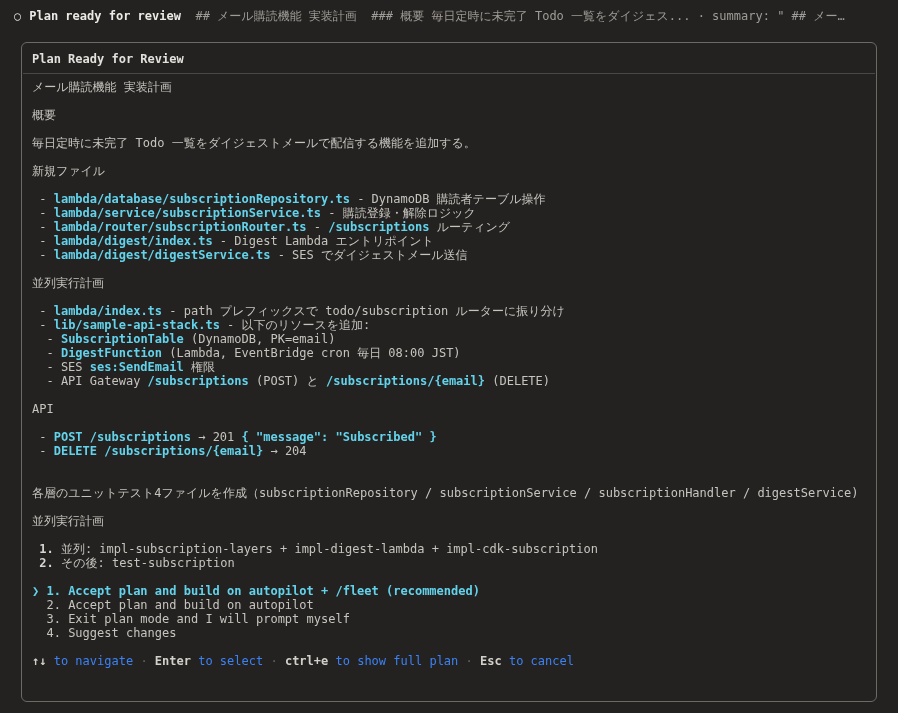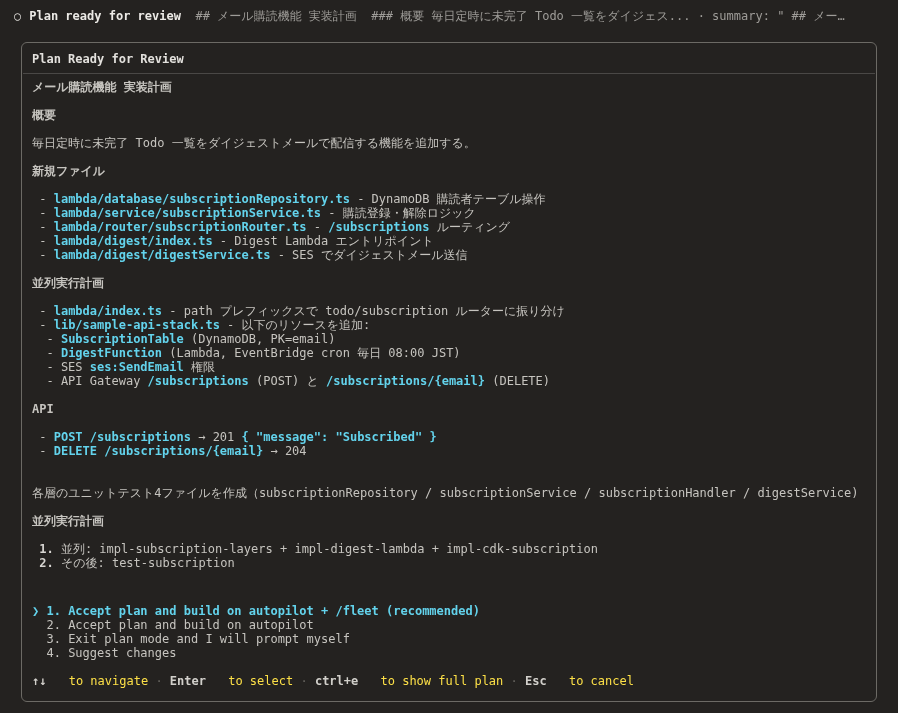--- a/index.html
+++ b/index.html
@@ -34,28 +34,28 @@
     border: 1px solid #6c6a65;
     border-radius: 6px;
     padding: 9px 10px 7px 10px;
     overflow: hidden;
   }
   .line { height: 14px; white-space: pre; overflow: hidden; }
   .panel-title { color: #e3e1dd; font-weight: bold; }
   .divider-slot { height: 14px; display: flex; align-items: center; }
   .divider { height: 1px; background: #4a4846; width: calc(100% + 18px); margin: 0 -9px; }
   .seg-p { color: #c6c4bf; }
-  .seg-h { color: #c6c4bf; font-weight: bold; }
+  .seg-h { color: #c6c4bf; }
   .seg-c { color: #63d3ec; font-weight: bold; }
   .seg-b { color: #d8d6d2; font-weight: bold; }
   .option { color: #c6c4bf; cursor: pointer; }
-  .option.selected { color: #63d3ec; font-weight: bold; margin-top: 20px; }
+  .option.selected { color: #63d3ec; font-weight: bold; }
   .option .pointer { color: #63d3ec; font-weight: bold; }
   .hint-key { color: #d2d0cb; font-weight: bold; }
-  .hint-dim { color: #fde047; margin-left: 15px; }
+  .hint-dim { color: #3b82f6; }
   .hint-sep { color: #66645f; }
 </style>
 </head>
 <body>
 
 <div class="status-line mono"><span class="status-icon">○</span><span class="status-title">Plan ready for review</span><span>  </span><span class="status-preview">## メール購読機能 実装計画  ### 概要 毎日定時に未完了 Todo 一覧をダイジェス... · summary: " ## メー…</span></div>
 
 <div class="panel mono">
   <div class="line panel-title">Plan Ready for Review</div>
   <div class="divider-slot">

